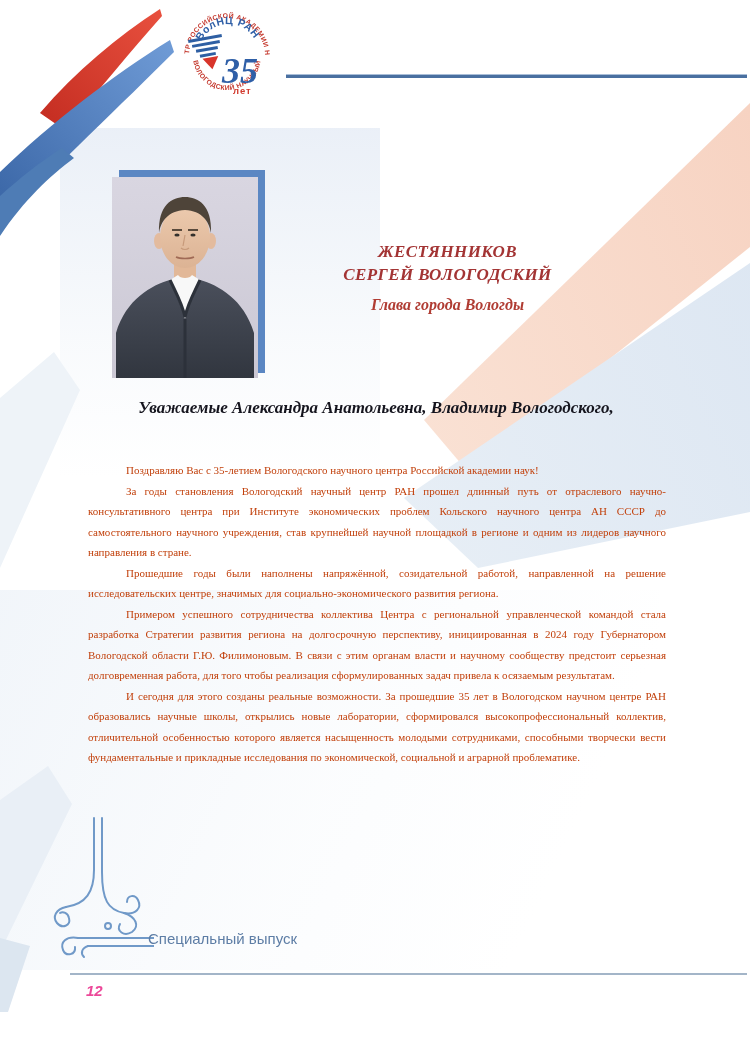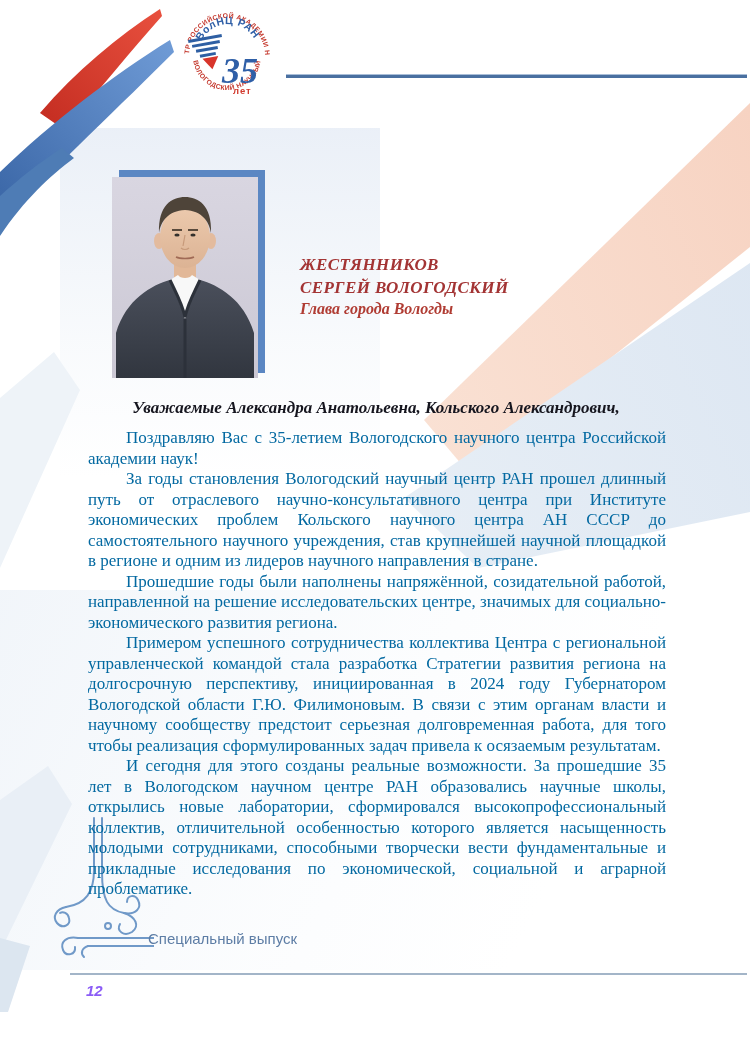--- a/index.html
+++ b/index.html
@@ -32,37 +32,37 @@
     font-style:italic;fill:#2f5fa7;}
   .logo .let{font-family:"Liberation Sans","DejaVu Sans",sans-serif;font-size:9.5px;font-weight:bold;
     letter-spacing:1px;fill:#d23a2e;}
   .header-rule{left:286px;top:74px;width:461px;height:3px;background:#4a70a0;border-top:1px solid #a9bed8;z-index:2;}
 
   
   .photo-frame{left:119px;top:170px;width:146px;height:203px;background:#5b87c3;z-index:3;}
   .photo{left:112px;top:177px;width:146px;height:201px;z-index:4;overflow:hidden;}
 
   
-  .person{left:300px;top:253px;width:295px;z-index:4;color:#a33434;}
+  .person{left:300px;top:240px;width:295px;text-align:center;z-index:4;color:#a33434;}
   .person-name{font-style:italic;font-weight:bold;font-size:17px;line-height:23px;letter-spacing:.4px;}
-  .person-title{font-style:italic;font-weight:bold;font-size:16px;line-height:20px;color:#b03c33;}
+  .person-title{margin-top:9px;font-style:italic;font-weight:bold;font-size:16px;line-height:20px;color:#b03c33;}
 
   
   .salutation{left:85px;top:397px;width:582px;text-align:center;z-index:4;
     font-style:italic;font-weight:bold;font-size:17px;line-height:21.5px;color:#15151e;}
-  .letter-body{left:88px;top:428px;width:578px;z-index:4;font-size:17px;line-height:20.5px;
-    color:#0369a1;text-align:justify;}
+  .letter-body{left:88px;top:460px;width:578px;z-index:4;font-size:11px;line-height:20.5px;
+    color:#c2410c;text-align:justify;}
   .letter-body p{margin:0;text-indent:38px;}
 
   
   .flourish{left:50px;top:816px;width:104px;height:150px;z-index:2;}
   .flourish path,.flourish circle{stroke:#7099c8;stroke-width:2;fill:none;stroke-linecap:round;}
   .footer-rule{left:70px;top:973px;width:677px;height:2px;background:#a3b5c8;z-index:4;}
   .footer-page{left:86px;top:982px;font-family:"Liberation Sans","DejaVu Sans",sans-serif;
-    font-size:15px;font-style:italic;font-weight:bold;color:#8b5cf6;z-index:4;}
+    font-size:15px;font-style:italic;font-weight:bold;color:#ec4899;z-index:4;}
   .footer-issue{left:148px;top:930px;font-family:"Liberation Sans","DejaVu Sans",sans-serif;
     font-size:15px;color:#5d7da5;z-index:4;}
 </style>
 </head>
 <body>
 
 <div class="page">
 
   <div class="abs wash-photo"></div>
   <div class="abs wash-lower"></div>
@@ -150,21 +150,21 @@
     </svg>
   </div>
 
   <div class="abs person">
     <div class="person-name">ЖЕСТЯННИКОВ</div>
     <div class="person-name">СЕРГЕЙ ВОЛОГОДСКИЙ</div>
     <div class="person-title">Глава города Вологды</div>
   </div>
 
   <div class="abs salutation">
-    <div>Уважаемые Александра Анатольевна, Кольского Александрович,</div>
+    <div>Уважаемые Александра Анатольевна, Владимир Вологодского,</div>
   </div>
 
   <div class="abs letter-body">
     <p>Поздравляю Вас с 35-летием Вологодского научного центра Российской академии наук!</p>
     <p>За годы становления Вологодский научный центр РАН прошел длинный путь от отраслевого научно-консультативного центра при Институте экономических проблем Кольского научного центра АН СССР до самостоятельного научного учреждения, став крупнейшей научной площадкой в регионе и одним из лидеров научного направления в стране.</p>
     <p>Прошедшие годы были наполнены напряжённой, созидательной работой, направленной на решение исследовательских центре, значимых для социально-экономического развития региона.</p>
     <p>Примером успешного сотрудничества коллектива Центра с региональной управленческой командой стала разработка Стратегии развития региона на долгосрочную перспективу, инициированная в 2024 году Губернатором Вологодской области Г.Ю. Филимоновым. В связи с этим органам власти и научному сообществу предстоит серьезная долговременная работа, для того чтобы реализация сформулированных задач привела к осязаемым результатам.</p>
     <p>И сегодня для этого созданы реальные возможности. За прошедшие 35 лет в Вологодском научном центре РАН образовались научные школы, открылись новые лаборатории, сформировался высокопрофессиональный коллектив, отличительной особенностью которого является насыщенность молодыми сотрудниками, способными творчески вести фундаментальные и прикладные исследования по экономической, социальной и аграрной проблематике.</p>
   </div>
 

